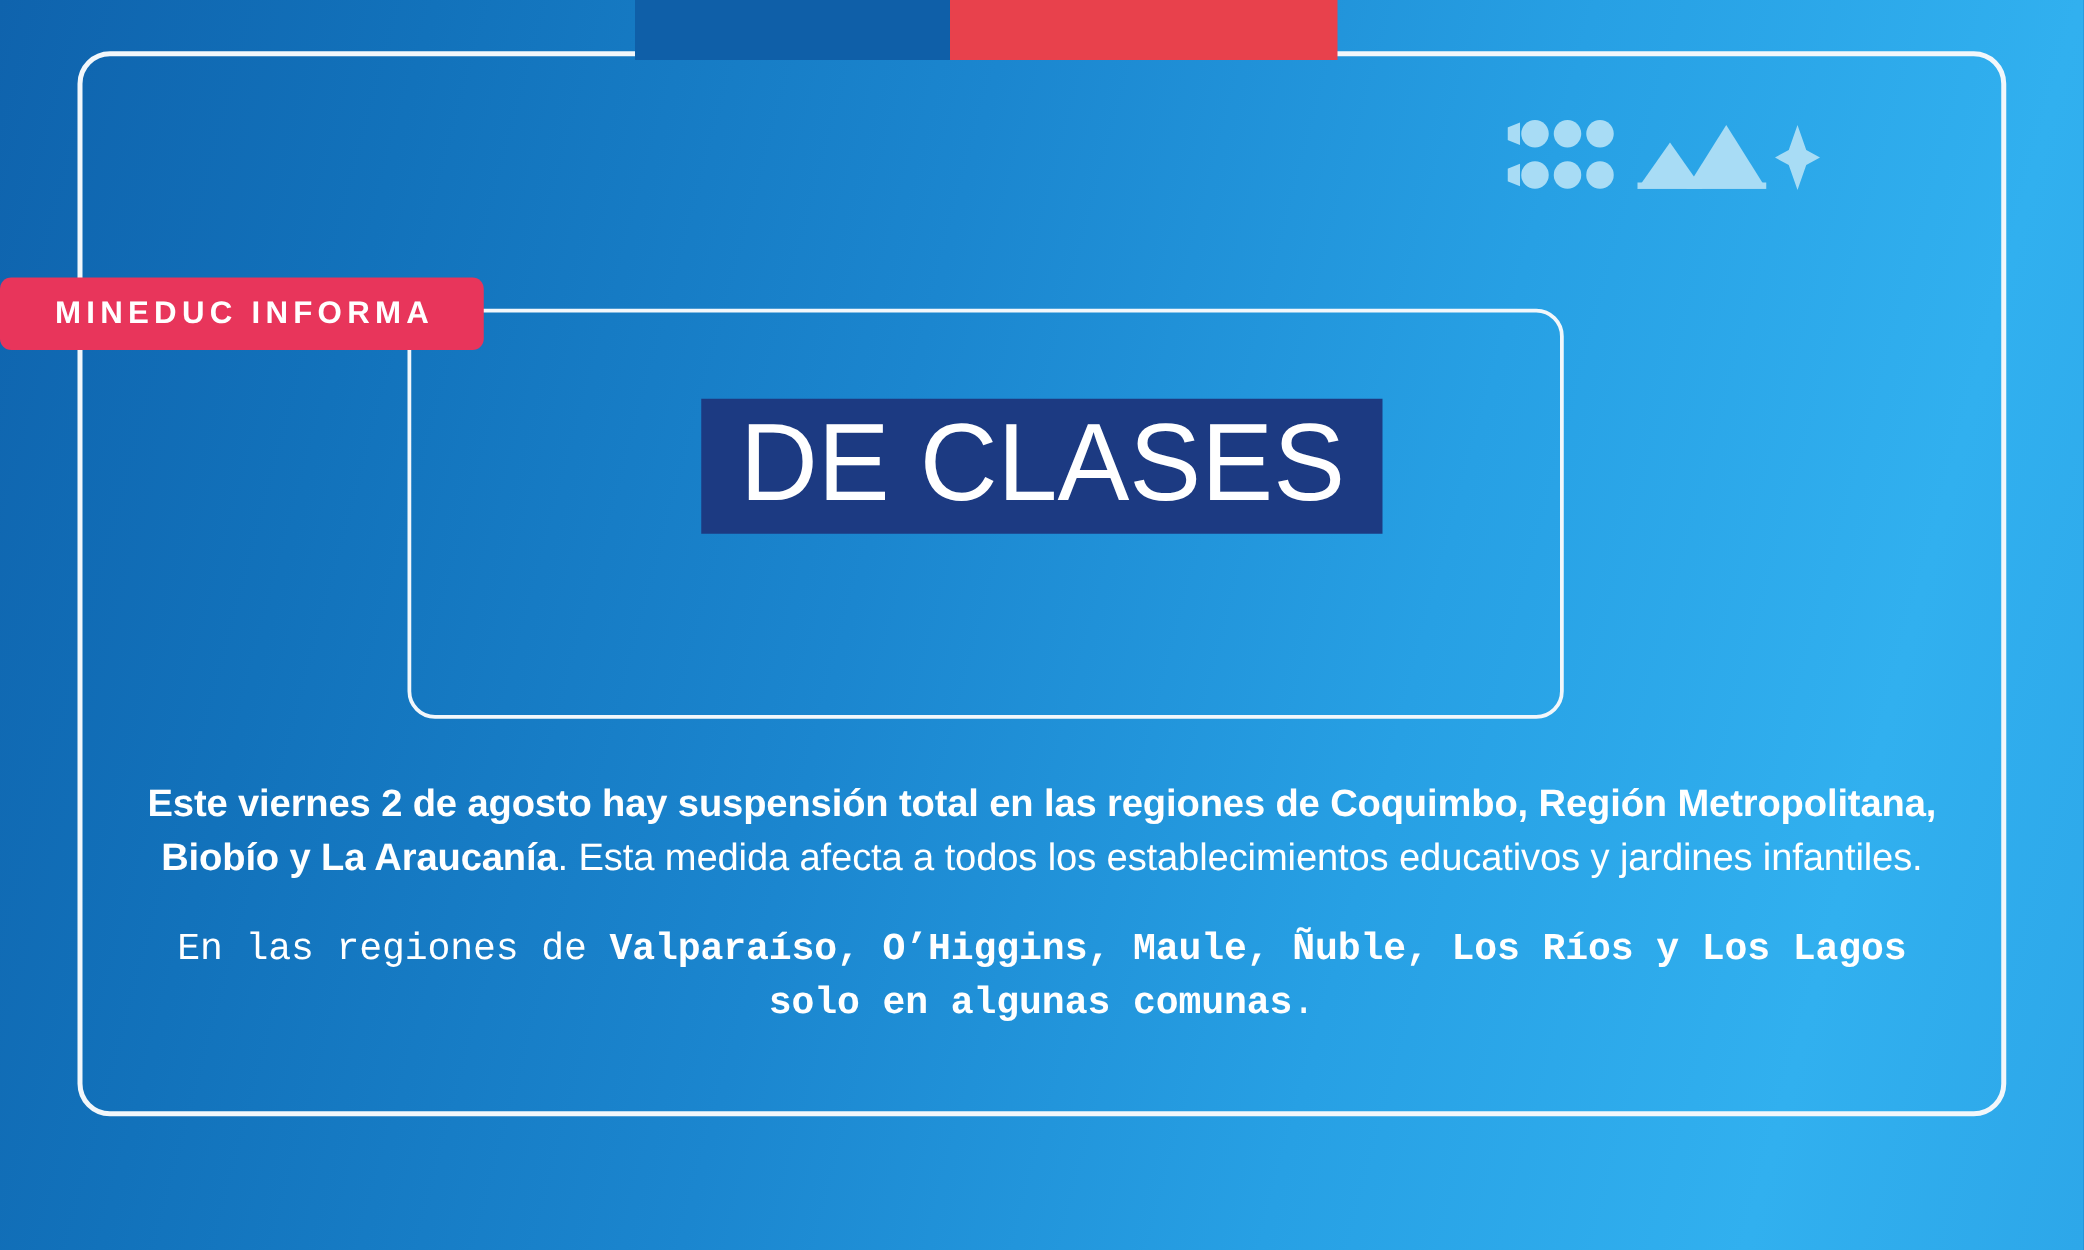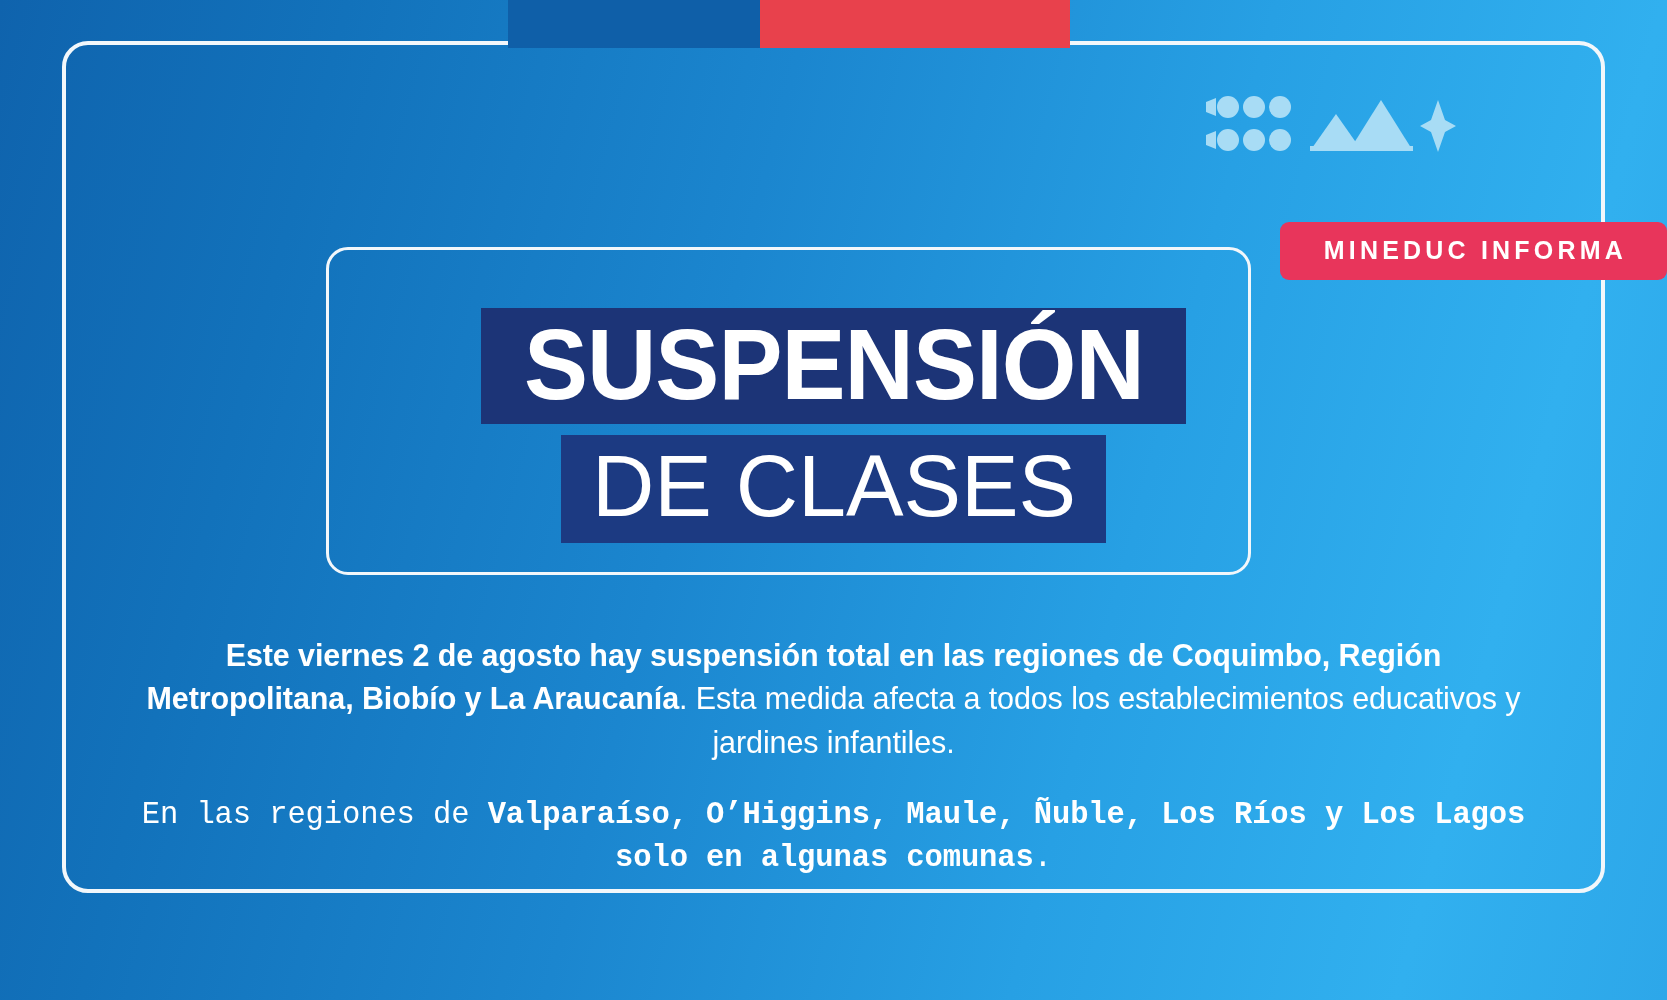--- a/index.html
+++ b/index.html
@@ -89,21 +89,21 @@
     border-radius: 22px;
     box-sizing: border-box;
     z-index: 2;
   }
 
   .badge-wrap {
     position: absolute;
     left: 0;
     right: 0;
     top: 222px;
-    text-align: right;
+    text-align: left;
     z-index: 5;
   }
   .badge {
     display: inline-block;
     background: #e8355b;
     color: #ffffff;
     font-size: 25px;
     font-weight: bold;
     letter-spacing: 4.2px;
     padding: 14px 40px 15px 44px;
@@ -159,21 +159,21 @@
     left: 110px;
     top: 618px;
     width: 1447px;
     z-index: 5;
     text-align: center;
     color: #ffffff;
   }
   .para {
     font-size: 30.5px;
     line-height: 1.42;
-    margin: 16px;
+    margin: 4px;
     letter-spacing: -0.1px;
   }
   .para + .para {
     margin-top: 30px;
     font-family: Liberation Mono, monospace;
   }
   .para b {
     font-weight: bold;
   }
 </style>
@@ -212,23 +212,20 @@
     </svg>
   </div>
 
   <div class="headline-card"></div>
 
   <div class="badge-wrap">
     <span class="badge">MINEDUC INFORMA</span>
   </div>
 
   <div class="title-block">
-    <div class="title-line1-bg">
-      <span class="title-line1">SUSPENSIÓN</span>
-    </div>
     <div class="title-line2-wrap">
       <div class="title-line2-bg">
         <span class="title-line2">DE CLASES</span>
       </div>
     </div>
   </div>
 
   <div class="body-copy">
     <p class="para"><b>Este viernes 2 de agosto hay suspensión total en las regiones de Coquimbo, Región Metropolitana, Biobío y La Araucanía</b><span>. Esta medida afecta a todos los establecimientos educativos y jardines infantiles.</span></p>
     <p class="para"><span>En las regiones de </span><b>Valparaíso, O’Higgins, Maule, Ñuble, Los Ríos y Los Lagos solo en algunas comunas</b><span>.</span></p>

